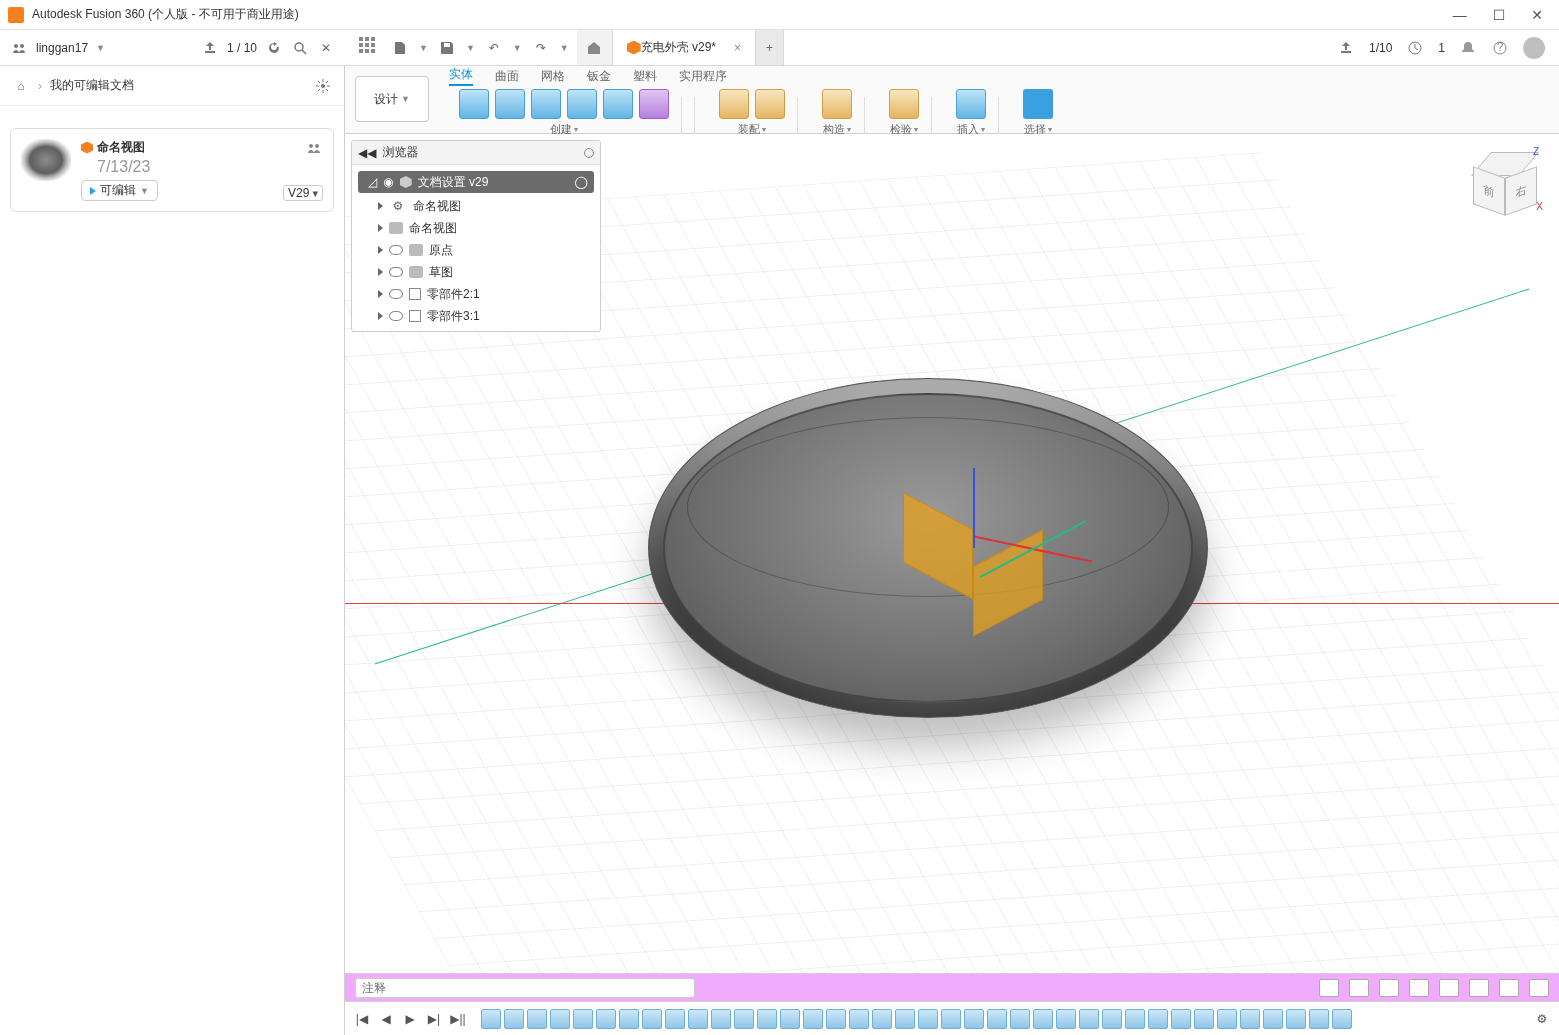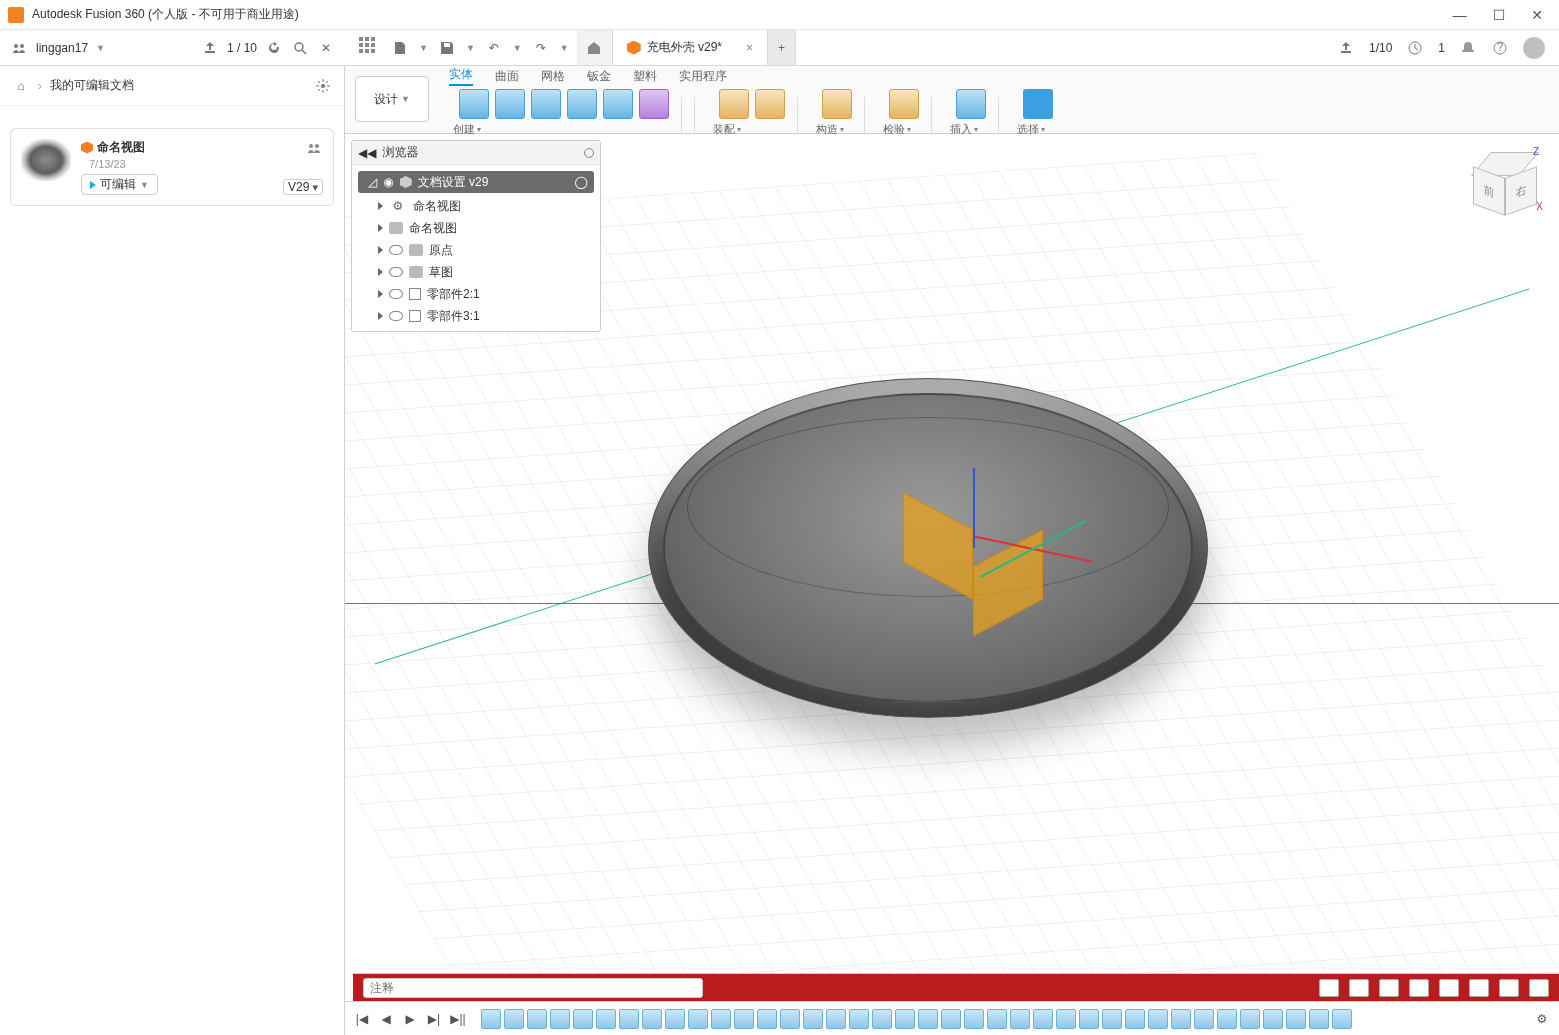--- a/index.html
+++ b/index.html
@@ -9,40 +9,40 @@
 .titlebar .wctrl{margin-left:auto;display:flex;gap:26px;padding-right:8px}
 .titlebar .wctrl span{cursor:pointer;font-size:14px;color:#555}
 .toolbar2{height:36px;display:flex;align-items:stretch;background:#fff;border-bottom:1px solid #d9d9d9}
 .datapanel-head{width:345px;display:flex;align-items:center;padding:0 10px;gap:8px}
 .ico{display:inline-flex;align-items:center;justify-content:center;width:18px;height:18px;color:#666}
 .ico svg{width:16px;height:16px}
 .grid-ico{width:22px;height:22px;display:grid;grid-template-columns:repeat(3,4px);grid-template-rows:repeat(3,4px);gap:2px;margin-left:6px}
 .grid-ico i{background:#888}
 .tabs{flex:1;display:flex;align-items:stretch}
 .tab-home{width:36px;display:flex;align-items:center;justify-content:center;background:#f2f2f2;border-right:1px solid #d9d9d9}
-.tab-doc{display:flex;align-items:center;padding:0 14px;gap:6px;border-right:1px solid #d9d9d9;background:#fff;position:relative}
+.tab-doc{display:flex;align-items:center;padding:0 14px;gap:0;border-right:1px solid #d9d9d9;background:#fff;position:relative}
 .tab-doc .cube{width:14px;height:14px;background:#f48120;clip-path:polygon(50% 0,100% 25%,100% 75%,50% 100%,0 75%,0 25%)}
 .tab-doc .x{margin-left:18px;color:#888}
 .plus{width:28px;display:flex;align-items:center;justify-content:center;background:#e9e9e9;border-right:1px solid #d9d9d9;color:#666}
 .right-status{margin-left:auto;display:flex;align-items:center;gap:14px;padding:0 14px}
 .avatar{width:22px;height:22px;border-radius:50%;background:#bfbfbf}
 .main{display:flex;height:calc(100vh - 30px - 36px)}
 .datapanel{width:345px;border-right:1px solid #d0d0d0;background:#fff;display:flex;flex-direction:column}
 .dp-crumb{height:40px;display:flex;align-items:center;gap:8px;padding:0 12px;border-bottom:1px solid #eee}
 .dp-crumb .gear{margin-left:auto}
 .dp-item{margin:22px 10px;border:1px solid #ddd;border-radius:6px;padding:10px;display:flex;gap:10px;position:relative}
 .thumb{width:50px;height:42px;border-radius:4px;background:radial-gradient(ellipse at center,#8d8d8d 0,#5e5e5e 45%,#bcbcbc 60%,#fff 75%)}
 .chip{display:inline-flex;align-items:center;gap:4px;border:1px solid #ccc;border-radius:4px;padding:1px 8px;background:#fff}
 .chip .tri{width:0;height:0;border-left:6px solid #2aa3ef;border-top:4px solid transparent;border-bottom:4px solid transparent}
 .vtag{position:absolute;right:10px;bottom:10px;border:1px solid #ccc;border-radius:3px;padding:0 4px;font-size:11px;color:#555}
 .ppl{position:absolute;right:10px;top:10px;color:#777}
 .work{flex:1;display:flex;flex-direction:column;position:relative;background:#fff}
 .ribbon{height:68px;border-bottom:1px solid #d0d0d0;display:flex;align-items:flex-start;padding-left:10px;background:#fafafa}
 .design-btn{width:74px;height:46px;margin-top:10px;border:1px solid #ccc;border-radius:4px;display:flex;align-items:center;justify-content:center;gap:3px;background:#fff}
-.rgrp{display:flex;flex-direction:column;align-items:flex-start;margin-left:12px}
+.rgrp{display:flex;flex-direction:column;align-items:center;margin-left:12px}
 .rtabs{display:flex;gap:22px;height:20px;align-items:center;padding:0 8px}
 .rtabs span{color:#666;cursor:pointer}
 .rtabs .act{color:#0696d7;border-bottom:2px solid #0696d7;padding-bottom:1px}
 .ricons{display:flex;align-items:center;gap:6px;height:36px;padding:0 6px}
 .rbtn{width:30px;height:30px;border-radius:3px;display:flex;align-items:center;justify-content:center}
 .rbtn.c1{background:linear-gradient(#bfe3f7,#62b5e5);border:1px solid #4a9fd5}
 .rbtn.c2{background:linear-gradient(#f7e6bf,#e5b562);border:1px solid #d59f4a}
 .rbtn.c3{background:linear-gradient(#e0c7f0,#b57fe0);border:1px solid #9f5fd0}
 .rbtn.move{background:#fff;border:1px solid #ccc}
 .rbtn.move svg{width:20px;height:20px}
@@ -78,21 +78,21 @@
 .browser .hd .dot{width:10px;height:10px;border:1px solid #888;border-radius:50%;margin-left:auto}
 .tree{padding:4px 0}
 .tn{display:flex;align-items:center;gap:6px;padding:2px 6px 2px 10px;height:22px}
 .tn.root{background:#6b6b6b;color:#fff;border-radius:3px;margin:2px 6px}
 .tn.root span{color:#fff}
 .tn .arr{width:0;height:0;border-left:5px solid #666;border-top:4px solid transparent;border-bottom:4px solid transparent}
 .tn .eye{width:14px;height:10px;border:1px solid #888;border-radius:50%/60%}
 .tn .fico{width:14px;height:12px;background:#bbb;border-radius:2px}
 .tn .cico{width:12px;height:12px;border:1px solid #888;background:#fff}
 .tn.ind{padding-left:26px}
-.bottombar{position:absolute;left:8px;right:0;bottom:34px;height:28px;display:flex;align-items:center;padding:0 10px;background:#b91c1c;border-top:1px solid #d0d0d0}
+.bottombar{position:absolute;left:0;right:0;bottom:34px;height:28px;display:flex;align-items:center;padding:0 10px;background:#f0abfc;border-top:1px solid #d0d0d0}
 .comment{width:340px;height:20px;border:1px solid #ccc;border-radius:3px;padding:0 6px;color:#999;background:#fff}
 .navicons{margin-left:auto;display:flex;gap:10px;align-items:center}
 .navicons .ni{width:20px;height:18px;border:1px solid #aaa;border-radius:2px;background:#fff}
 .timeline{position:absolute;left:0;right:0;bottom:0;height:34px;display:flex;align-items:center;padding:0 8px;gap:6px;background:#fff;border-top:1px solid #d0d0d0}
 .tbtn{width:18px;height:18px;display:flex;align-items:center;justify-content:center;color:#555}
 .tops{display:flex;gap:3px;margin-left:8px;overflow:hidden}
 .top-item{width:20px;height:20px;background:linear-gradient(#cde8f7,#8fc5e8);border:1px solid #6bb0d8;border-radius:2px;flex-shrink:0}
 .watermark{position:absolute;right:12px;bottom:40px;color:#bbb;font-size:12px}
 .qat{display:flex;align-items:center;gap:10px;padding:0 8px}
 .caret{font-size:9px;color:#888}
@@ -233,21 +233,21 @@
           </svg>
         </span>
     </div>
     <div class="dp-item">
       <div class="thumb"></div>
       <div style="flex:1">
         <div style="display:flex;align-items:center;gap:4px">
           <span class="cube" style="display:inline-block;width:12px;height:12px;background:#f48120;clip-path:polygon(50% 0,100% 25%,100% 75%,50% 100%,0 75%,0 25%)"></span>
           <span style="font-weight:600">命名视图</span>
         </div>
-        <div style="color:#999;font-size:11px;margin:2px 8px 4px">7/13/23</div>
+        <div style="color:#999;font-size:16px;margin:2px 16px 4px">7/13/23</div>
         <div class="chip">
           <span class="tri"></span>
           <span>可编辑</span>
           <span class="caret">▼</span>
         </div>
       </div>
       <span class="ppl ico">
           <svg viewBox="0 0 16 16">
             <circle cx="5" cy="6" r="2" fill="#888"></circle>
             <circle cx="11" cy="6" r="2" fill="#888"></circle>

